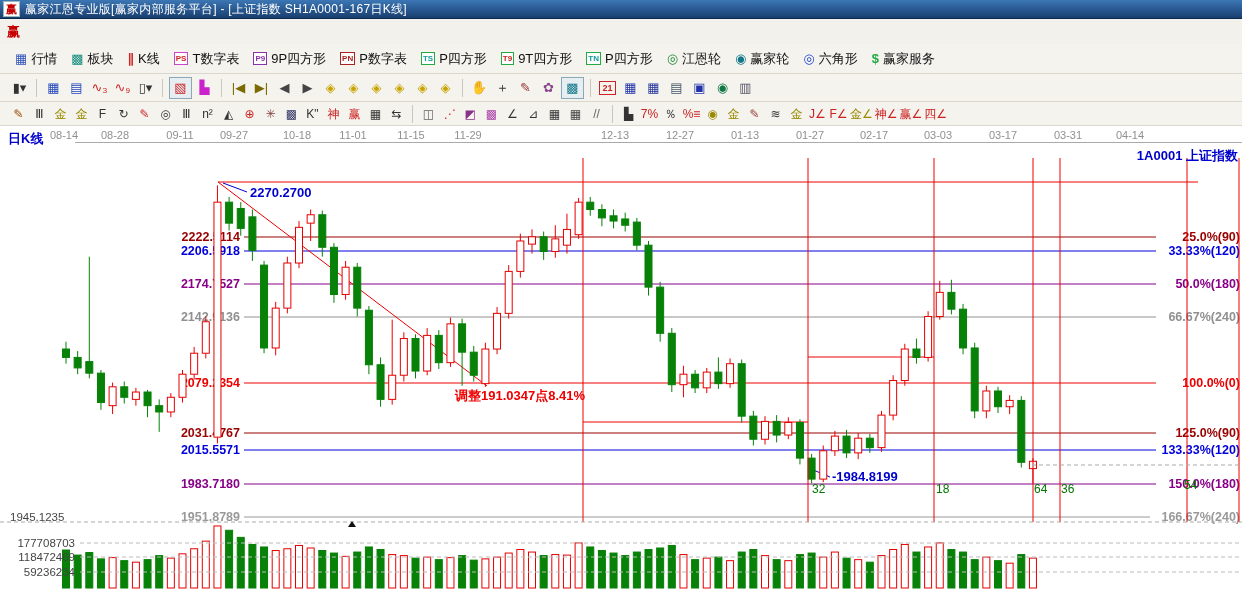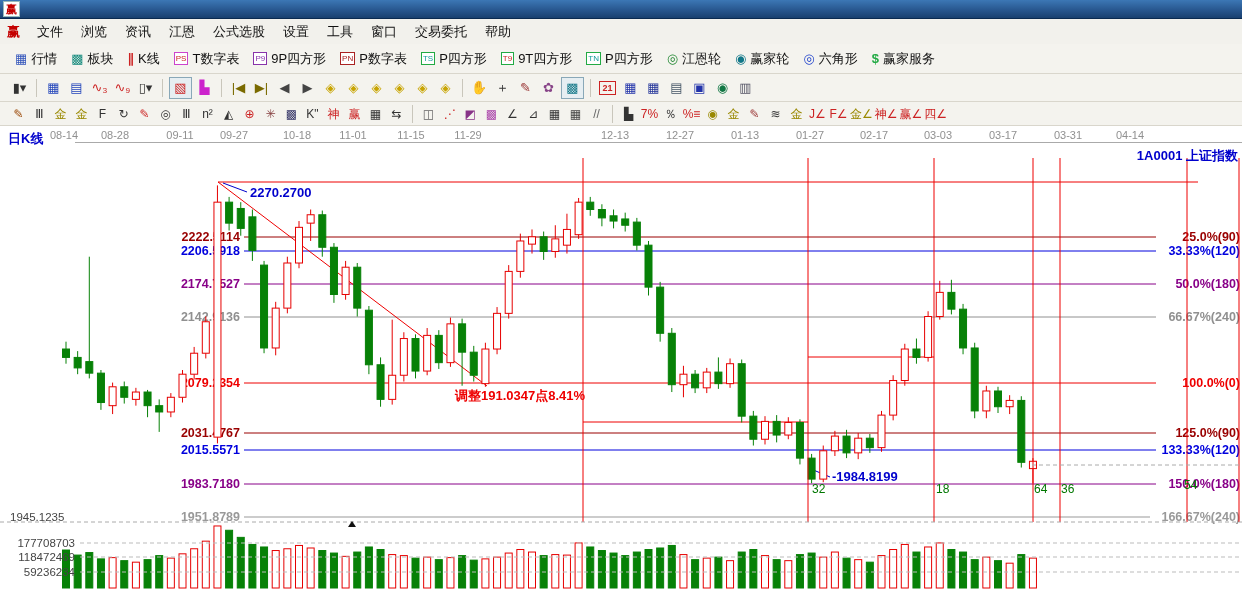--- a/index.html
+++ b/index.html
@@ -18,57 +18,46 @@
   .winicon{color:#c40000;font-weight:bold;margin:0 8px 0 7px;font-size:13px}
   .mitem{padding:3px 9px;cursor:default}
   
   .toolbar{position:absolute;left:0;width:1242px;background:#f4f3ee;border-bottom:1px solid #d9d6cc;
     display:flex;align-items:center;box-sizing:border-box;overflow:hidden}
   #tb1{top:44px;height:30px;padding-left:8px}
   #tb2{top:74px;height:28px;padding-left:8px}
   #tb3{top:102px;height:24px;padding-left:8px}
   .tbtn{display:flex;align-items:center;margin:0 3px;padding:2px 4px;font-size:13px;color:#111;white-space:nowrap}
   .tbtn .ic{margin-right:4px;font-size:13px;font-weight:bold}
-  .badge{display:inline-block;border:1px solid;font-size:8px;font-weight:normal;padding:0 1px;
+  .badge{display:inline-block;border:1px solid;font-size:8px;font-weight:bold;padding:0 1px;
     line-height:11px;margin-right:4px;background:#fff}
   .iicon{display:inline-flex;align-items:center;justify-content:center;min-width:21px;height:20px;
     margin:0 1px;font-size:13px;line-height:1}
   .iicon.small{min-width:19px;height:17px;font-size:12px}
   .iicon.sel{border:1px solid #89a8b8;background:#e6eef2}
   .cal{border:1px solid #c22;color:#c22;font-size:9px;font-weight:bold;padding:1px 2px;line-height:10px}
   .vsep{width:1px;height:18px;background:#c9c6bb;margin:0 5px;flex:none}
   
   .chart{position:absolute;left:0;top:126px;width:1242px;height:464px;background:#fff}
   .mode-label{position:absolute;left:8px;top:4px;color:#0000cc;font-weight:bold;font-size:13px}
   .symbol-label{position:absolute;right:4px;top:21px;color:#0000cc;font-weight:bold;font-size:13px}
   .watermark{position:absolute;right:14px;bottom:6px;color:#d93025;font-size:27px;font-weight:bold;
     font-style:italic;letter-spacing:7px;font-family:"Liberation Serif","DejaVu Serif",serif;opacity:.9}
   svg text{font-family:"Liberation Sans","DejaVu Sans",sans-serif}
 </style>
 </head>
 <body>
 
 <div class="titlebar">
   <span class="appicon">赢</span>
+  <span class="titletext">赢家江恩专业版[赢家内部服务平台] - [上证指数  SH1A0001-167日K线]</span>
 </div>
 
 <div class="menubar">
   <span class="winicon">赢</span>
-  <span id="menu-items" style="display:flex">
-      <span class="mitem">文件</span>
-      <span class="mitem">浏览</span>
-      <span class="mitem">资讯</span>
-      <span class="mitem">江恩</span>
-      <span class="mitem">公式选股</span>
-      <span class="mitem">设置</span>
-      <span class="mitem">工具</span>
-      <span class="mitem">窗口</span>
-      <span class="mitem">交易委托</span>
-      <span class="mitem">帮助</span>
-    </span>
 </div>
 
 <div class="toolbar" id="tb1">
     <span class="tbtn">
       <span class="ic" style="color: rgb(51, 85, 187);">▦</span>
       <span>行情</span>
     </span>
     <span class="tbtn">
       <span class="ic" style="color: rgb(17, 137, 123);">▩</span>
       <span>板块</span>

